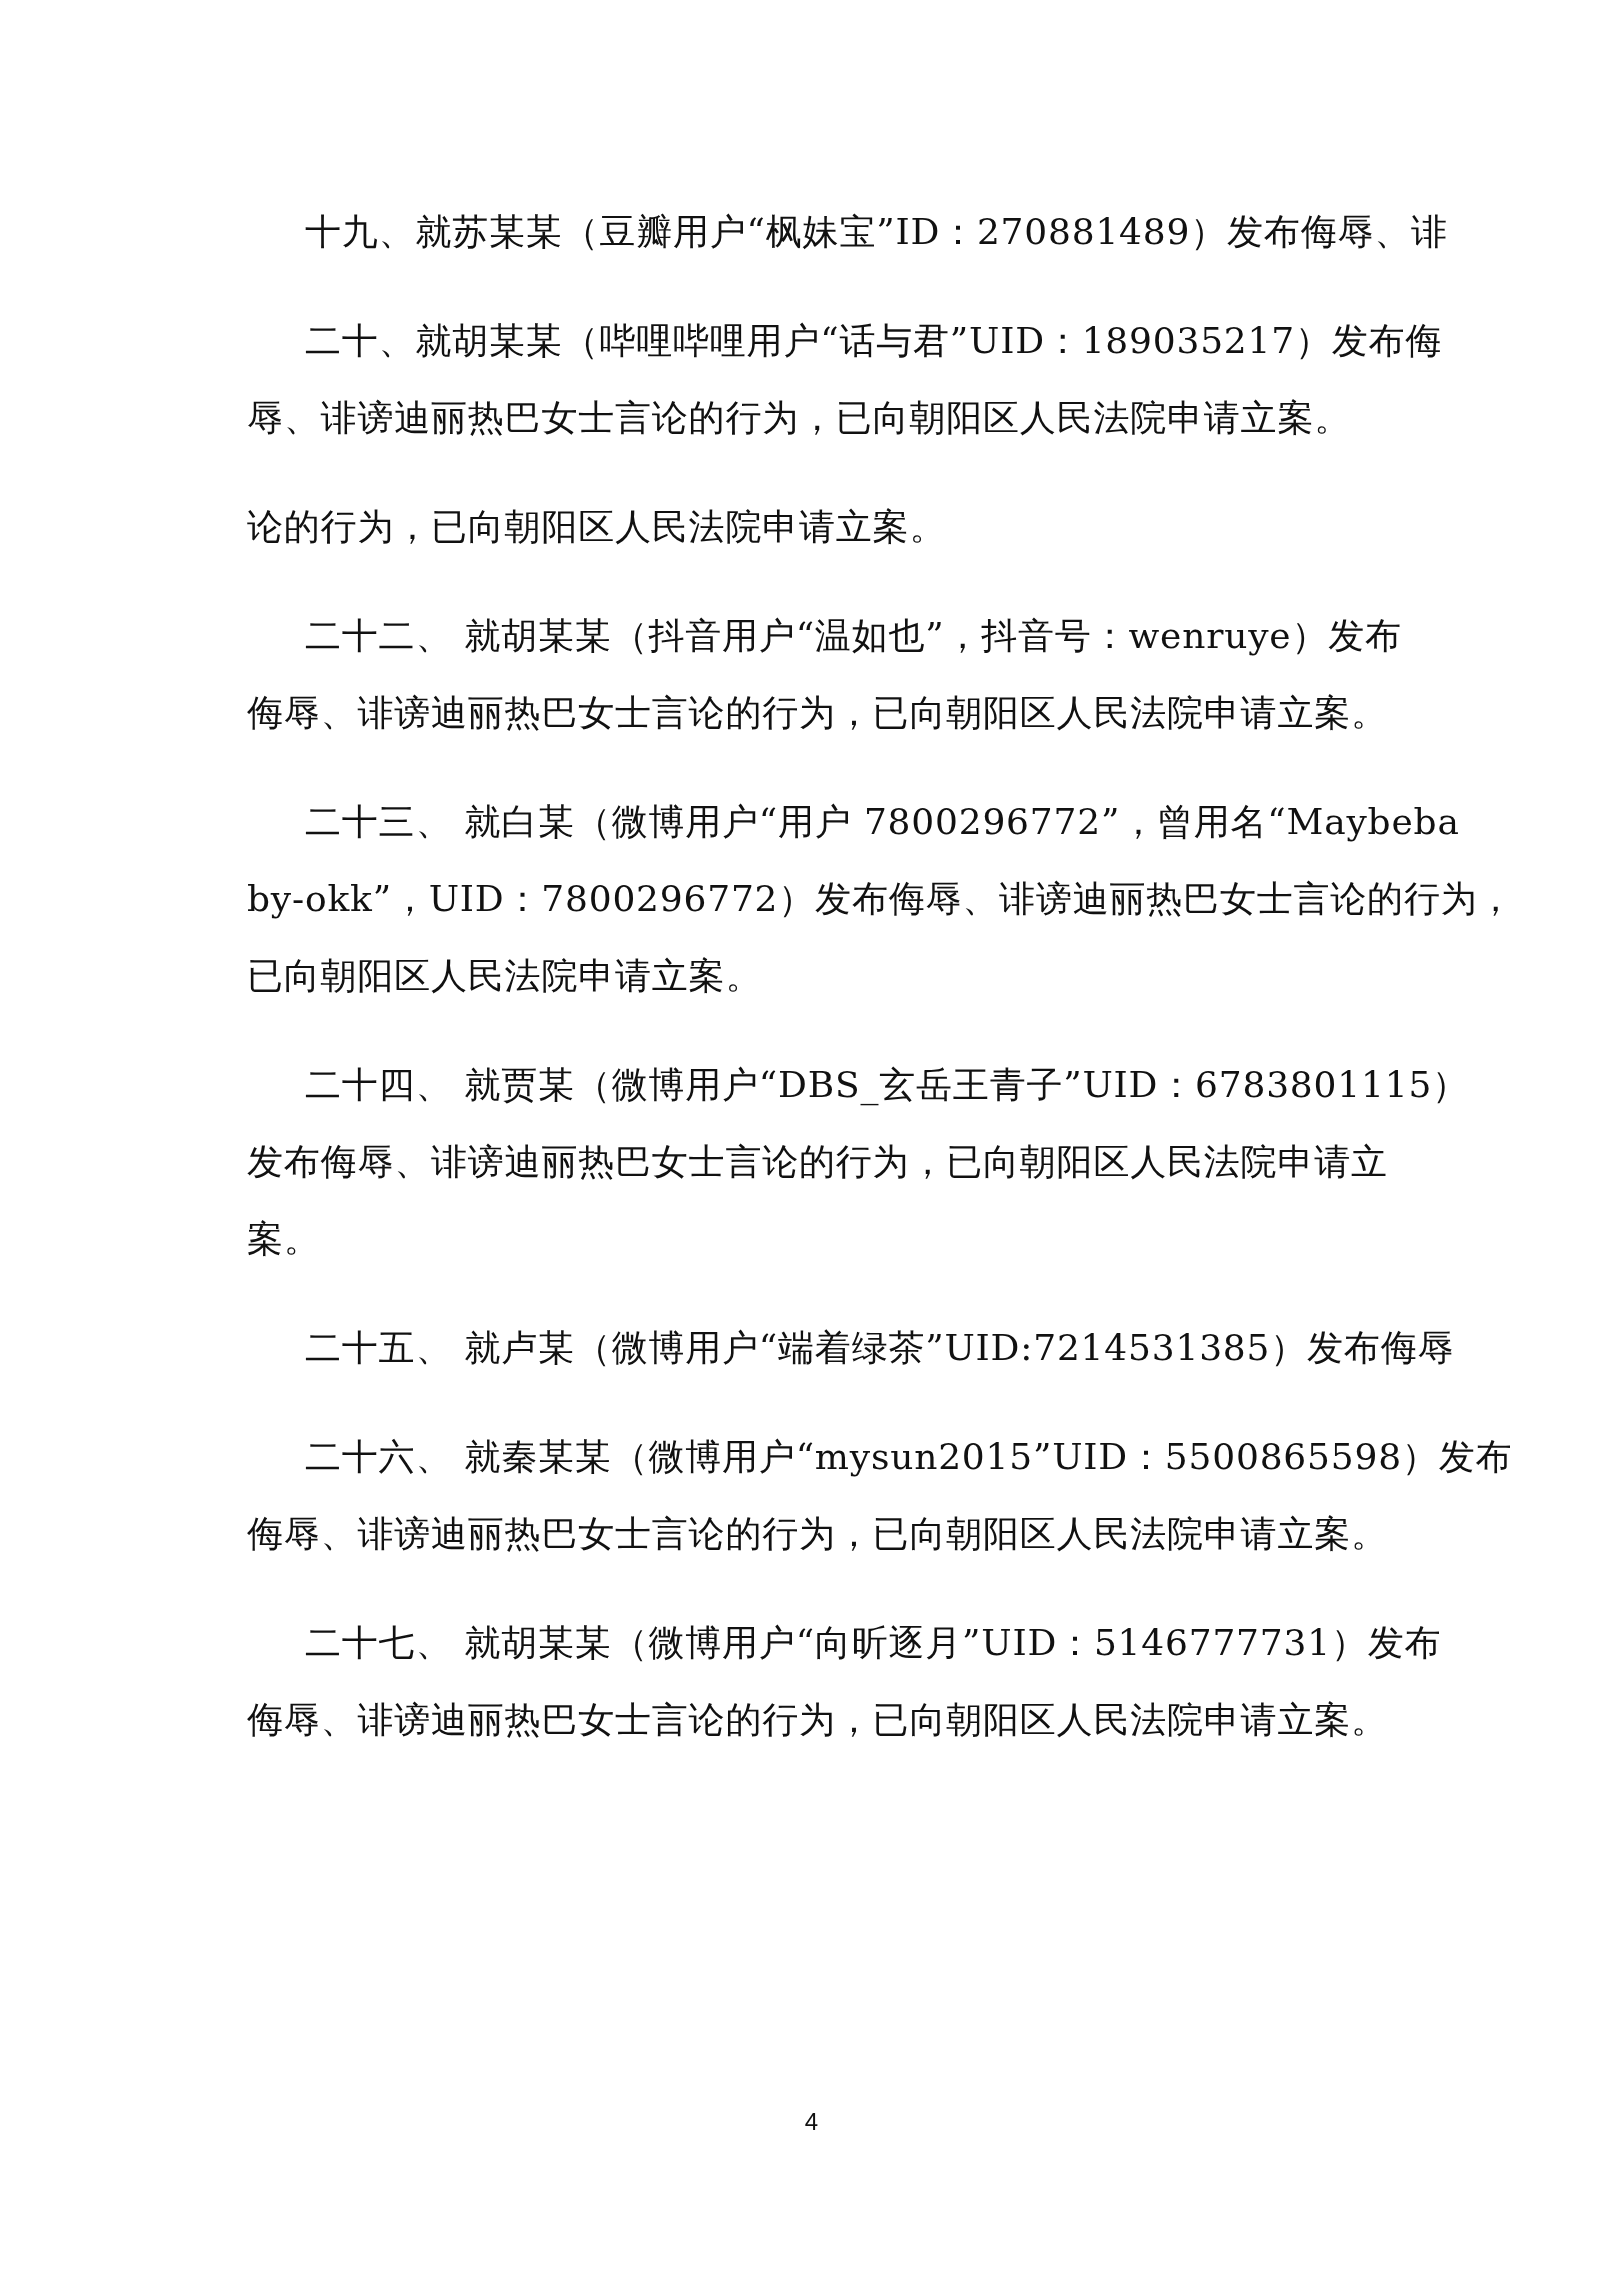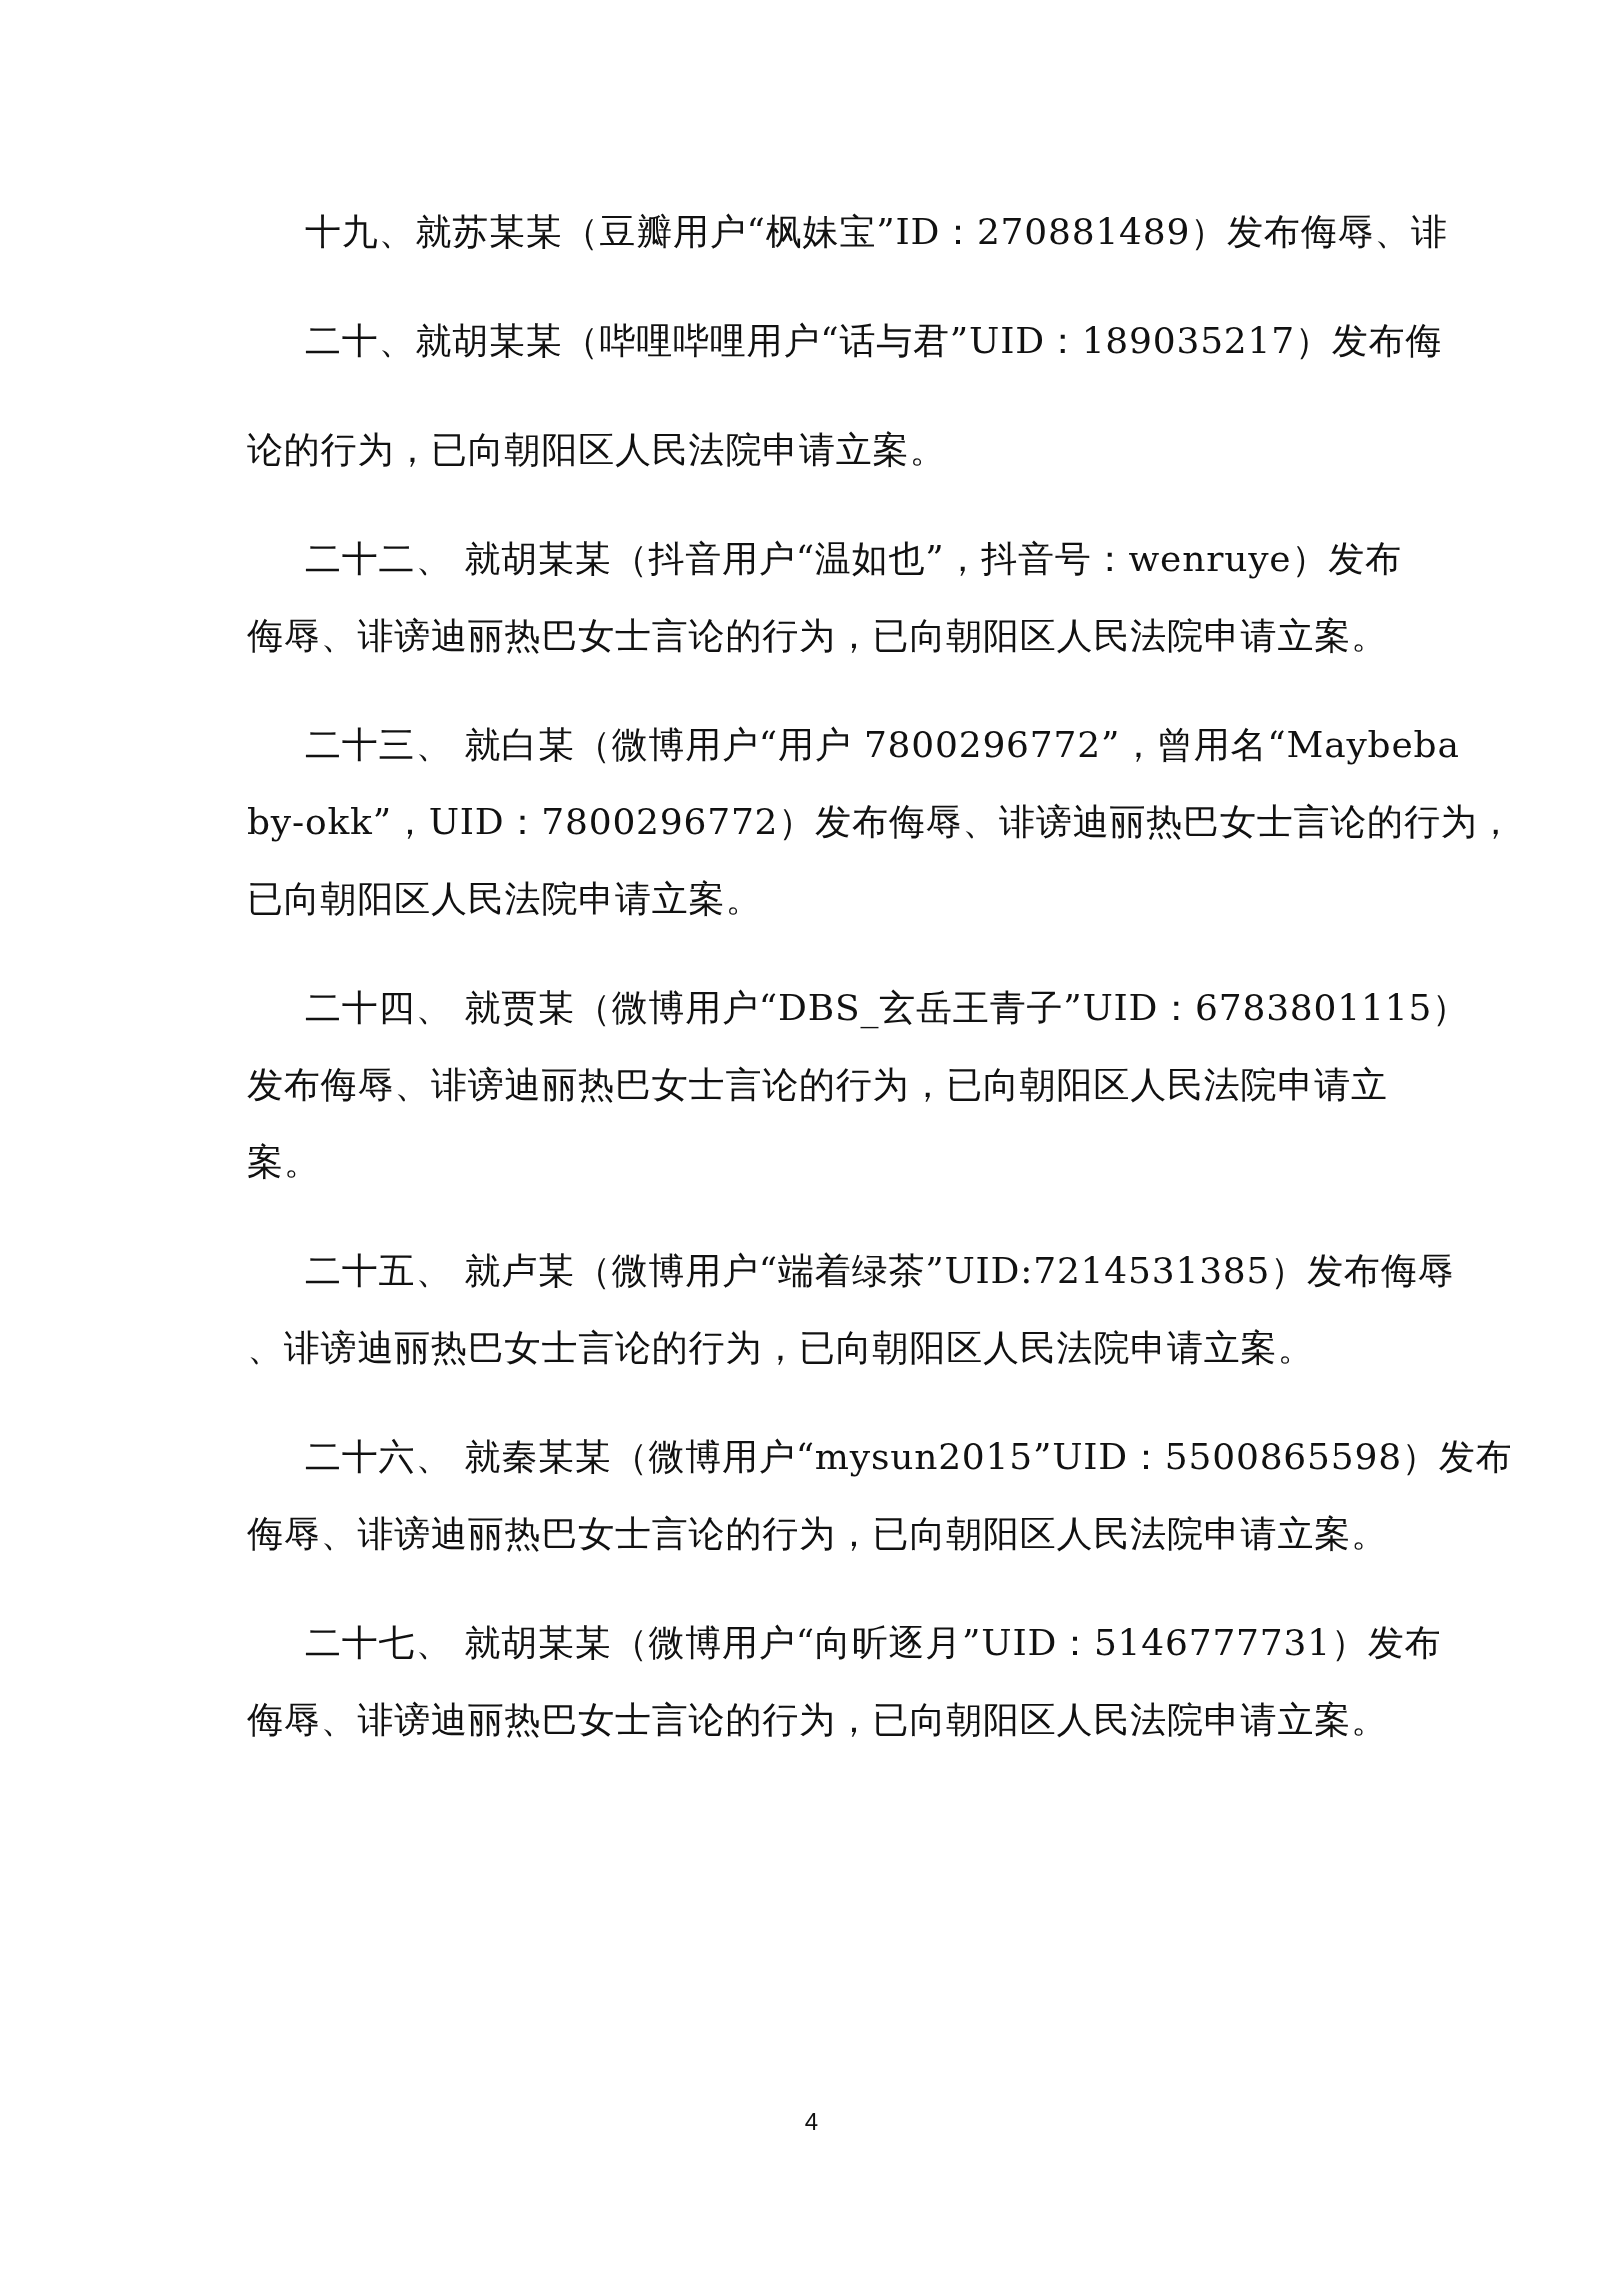--- a/index.html
+++ b/index.html
@@ -59,20 +59,21 @@
 
 <div class="page">
   <div class="body-text">
 
     <div class="para">
       <span class="line first">十九、就苏某某（豆瓣用户“枫妹宝”ID：270881489）发布侮辱、诽</span>
     </div>
 
     <div class="para">
       <span class="line first">二十、就胡某某（哔哩哔哩用户“话与君”UID：189035217）发布侮</span>
+      <span class="line">辱、诽谤迪丽热巴女士言论的行为，已向朝阳区人民法院申请立案。</span>
     </div>
 
     <div class="para">
       <span class="line">论的行为，已向朝阳区人民法院申请立案。</span>
     </div>
 
     <div class="para">
       <span class="line first">二十二、 就胡某某（抖音用户“温如也”，抖音号：wenruye）发布</span>
       <span class="line">侮辱、诽谤迪丽热巴女士言论的行为，已向朝阳区人民法院申请立案。</span>
     </div>
@@ -84,21 +85,20 @@
     </div>
 
     <div class="para">
       <span class="line first">二十四、 就贾某（微博用户“DBS_玄岳王青子”UID：6783801115）</span>
       <span class="line">发布侮辱、诽谤迪丽热巴女士言论的行为，已向朝阳区人民法院申请立</span>
       <span class="line">案。</span>
     </div>
 
     <div class="para">
       <span class="line first">二十五、 就卢某（微博用户“端着绿茶”UID:7214531385）发布侮辱</span>
-      <span class="line">、诽谤迪丽热巴女士言论的行为，已向朝阳区人民法院申请立案。</span>
     </div>
 
     <div class="para">
       <span class="line first">二十六、 就秦某某（微博用户“mysun2015”UID：5500865598）发布</span>
       <span class="line">侮辱、诽谤迪丽热巴女士言论的行为，已向朝阳区人民法院申请立案。</span>
     </div>
 
     <div class="para">
       <span class="line first">二十七、 就胡某某（微博用户“向昕逐月”UID：5146777731）发布</span>
       <span class="line">侮辱、诽谤迪丽热巴女士言论的行为，已向朝阳区人民法院申请立案。</span>

